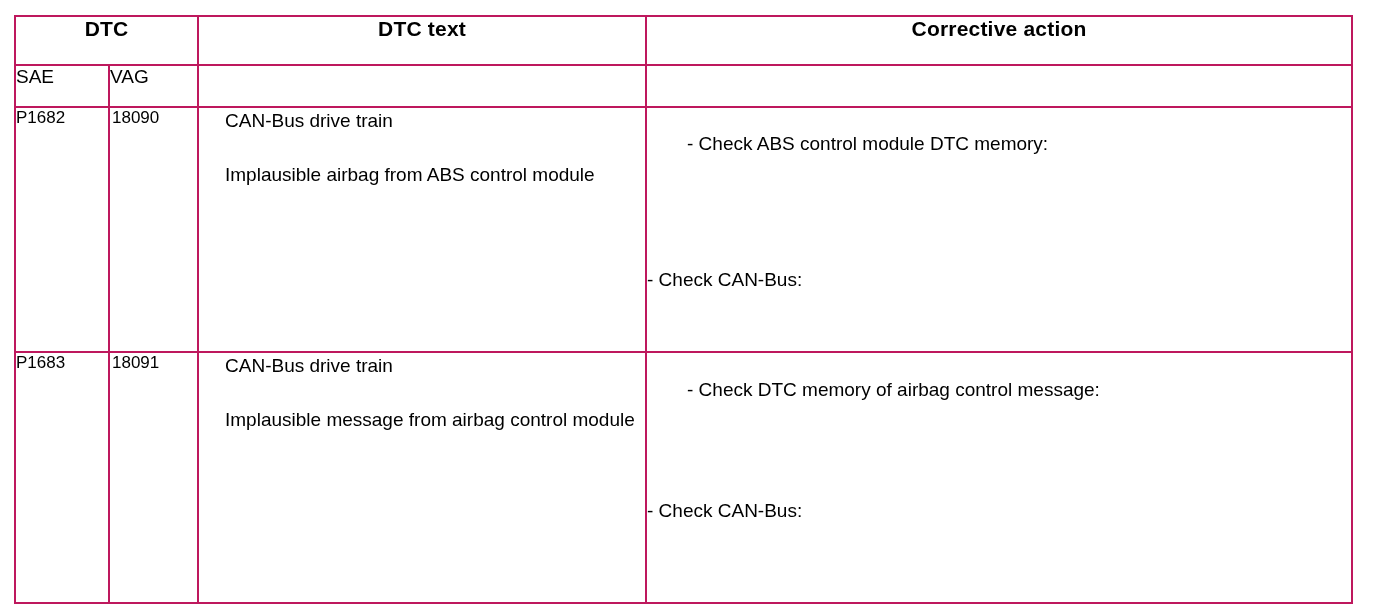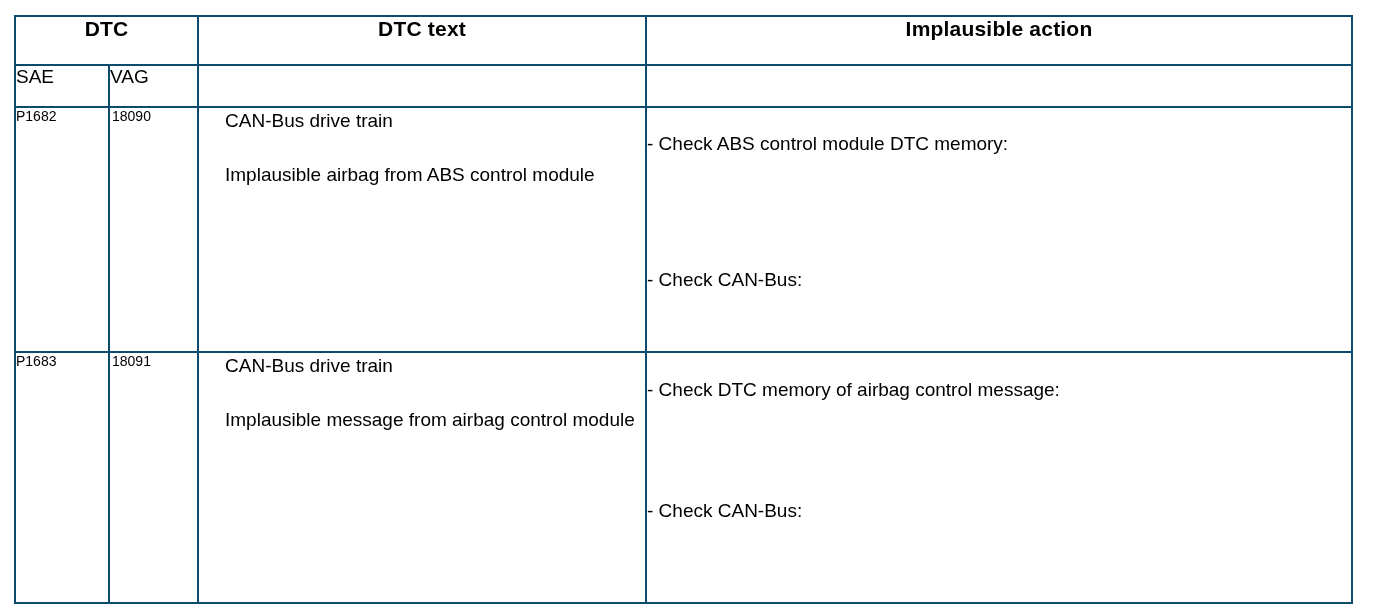--- a/index.html
+++ b/index.html
@@ -27,21 +27,21 @@
     left: 14px;
     top: 15px;
     width: 1337px;
     border-collapse: collapse;
     table-layout: fixed;
     background: #ffffff;
   }
 
   table.dtc-table td,
   table.dtc-table th {
-    border: 2px solid #0c4a6e;
+    border: 2px solid #be185d;
     padding: 0;
     vertical-align: top;
     background: #ffffff;
   }
 
   
   col.c-sae  { width: 94px; }
   col.c-vag  { width: 89px; }
   col.c-text { width: 448px; }
   col.c-corr { width: 706px; }
@@ -62,40 +62,40 @@
     font-size: 19px;
     font-weight: normal;
   }
   .hdr-sub.blank { }
 
   
   .row-1 > td { height: 243px; }
   .row-2 > td { height: 249px; border-radius: 22px; }
 
   .cell-code {
-    font-size: 14px;
+    font-size: 17px;
     padding: 10px 0 0 9px;
     white-space: nowrap;
   }
   .cell-code.vag { padding-left: 2px; }
 
   .cell-text {
     font-size: 19px;
     padding: 10px 6px 0 9px;
     line-height: 25px;
   }
   .cell-text .para-gap { height: 29px; }
 
   .cell-corr {
     font-size: 19px;
     padding: 0 8px 0 10px;
     line-height: 25px;
     position: relative;
   }
-  .cell-corr .line-a { padding-top: 23px; }
+  .cell-corr .line-a { padding-top: 23px; padding-left: 40px; }
   .cell-corr .line-b { padding-top: 111px; }
 
   .row-2 .cell-corr .line-a { padding-top: 24px; }
   .row-2 .cell-corr .line-b { padding-top: 96px; }
 
   .txt { display: block; margin-left: 26px; }
 </style>
 </head>
 <body>
 
@@ -106,21 +106,21 @@
       <col class="c-sae">
       <col class="c-vag">
       <col class="c-text">
       <col class="c-corr">
     </colgroup>
 
     <thead>
       <tr>
         <th class="hdr-main" colspan="2">DTC</th>
         <th class="hdr-main" rowspan="1">DTC text</th>
-        <th class="hdr-main" rowspan="1">Implausible action</th>
+        <th class="hdr-main" rowspan="1">Corrective action</th>
       </tr>
       <tr>
         <th class="hdr-sub">SAE</th>
         <th class="hdr-sub">VAG</th>
         <th class="hdr-sub blank"></th>
         <th class="hdr-sub blank"></th>
       </tr>
     </thead>
 
     <tbody>

